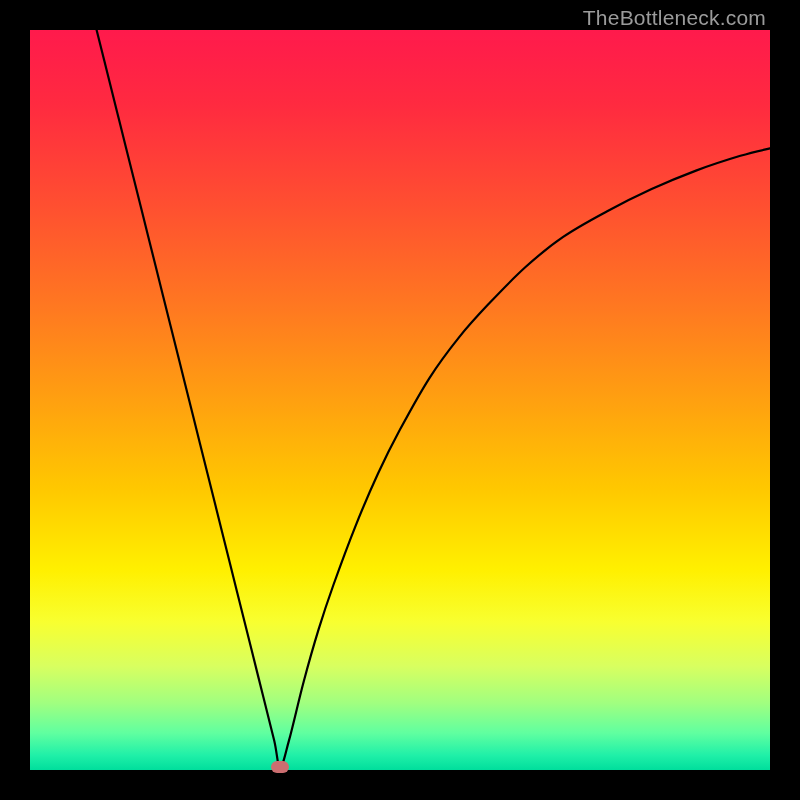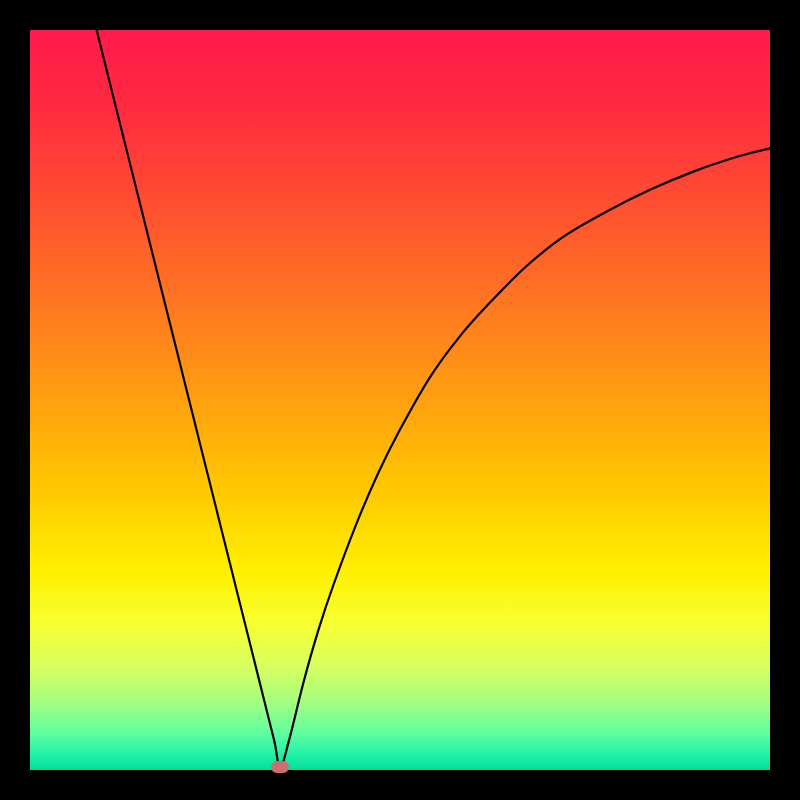--- a/index.html
+++ b/index.html
@@ -63,20 +63,21 @@
     transform: translate(-50%, -50%);
   }
 </style>
 </head>
 <body>
 
 <div class="frame">
 
   <div class="plot-area"></div>
 
+  <div class="watermark">TheBottleneck.com</div>
 
   <svg class="curve" viewBox="0 0 800 800">
     <path id="curve-path" fill="none" stroke="#000" stroke-width="2.2" stroke-linecap="round" stroke-linejoin="round" d="M 96.60 30.00 C 97.93 35.33, 100.00 43.62, 104.00 59.60 C 108.00 75.58, 113.47 97.49, 118.80 118.80 C 124.13 140.11, 128.27 156.69, 133.60 178.00 C 138.93 199.31, 143.07 215.89, 148.40 237.20 C 153.73 258.51, 157.87 275.09, 163.20 296.40 C 168.53 317.71, 172.67 334.29, 178.00 355.60 C 183.33 376.91, 187.47 393.49, 192.80 414.80 C 198.13 436.11, 202.27 452.69, 207.60 474.00 C 212.93 495.31, 217.07 511.89, 222.40 533.20 C 227.73 554.51, 231.87 571.09, 237.20 592.40 C 242.53 613.71, 247.34 632.95, 252.00 651.60 C 256.66 670.25, 259.10 680.02, 263.10 696.00 C 267.10 711.98, 271.14 727.61, 274.20 740.40 C 277.26 753.19, 277.46 767.04, 280.12 767.04 C 282.78 767.04, 284.74 755.85, 289.00 740.40 C 293.26 724.95, 298.47 701.18, 303.80 681.20 C 309.13 661.22, 313.27 646.72, 318.60 629.40 C 323.93 612.08, 326.74 603.65, 333.40 585.00 C 340.06 566.35, 347.61 545.78, 355.60 525.80 C 363.59 505.82, 369.81 491.32, 377.80 474.00 C 385.79 456.68, 390.68 446.92, 400.00 429.60 C 409.32 412.28, 418.94 394.45, 429.60 377.80 C 440.26 361.15, 448.54 350.42, 459.20 337.10 C 469.86 323.78, 476.81 316.45, 488.80 303.80 C 500.79 291.15, 512.48 278.79, 525.80 266.80 C 539.12 254.81, 548.15 247.19, 562.80 237.20 C 577.45 227.21, 591.22 219.96, 607.20 211.30 C 623.18 202.64, 635.62 196.43, 651.60 189.10 C 667.58 181.77, 680.02 176.59, 696.00 170.60 C 711.98 164.61, 727.08 159.80, 740.40 155.80 C 753.72 151.80, 764.67 149.73, 770.00 148.40"></path>
   </svg>
 
   <div class="dot" id="min-dot" style="left: 280.12px; top: 767.04px;"></div>
 
 </div>
 
 </body></html>

